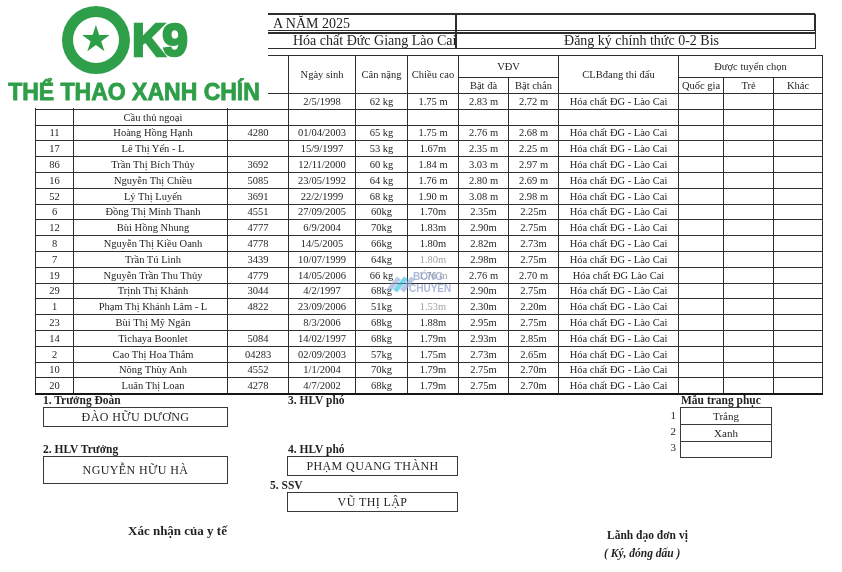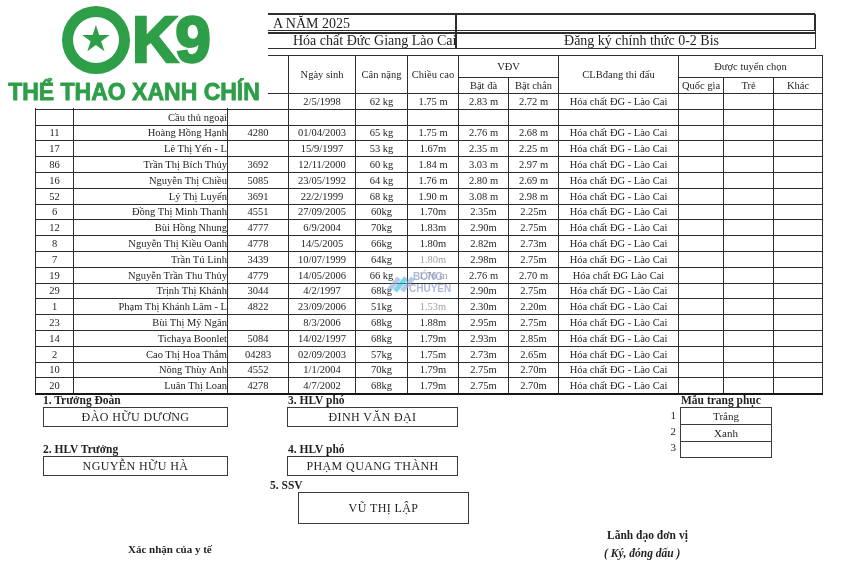--- a/index.html
+++ b/index.html
@@ -16,31 +16,31 @@
   .tt-center{justify-content:center;}
 
   
   table.main{position:absolute;left:35px;top:55px;width:787px;border-collapse:collapse;table-layout:fixed;
              font-size:10.5px;color:#1f1f1f;border-radius:11px;}
   table.main th,table.main td{border:1px solid #2e2e2e;padding:0;text-align:center;vertical-align:middle;
              line-height:1.05;overflow:hidden;white-space:nowrap;font-weight:normal;}
   table.main thead tr.h1 th{height:21px;}
   table.main thead tr.h2 th{height:15px;margin-top:23px;}
   table.main tbody td{height:14.8px;}
-  table.main td.name{text-align:right;padding-left:5px;}
+  table.main td.name{text-align:center;padding-left:5px;}
   table.main td.light{color:#a3a3a3;}
   table.main tbody tr:last-child td{border-bottom:2px solid #161616;}
 
   
   .logo-box{position:absolute;left:0;top:0;width:268px;height:108px;background:#fff;z-index:6;}
   .logo-row{position:absolute;left:62px;top:6px;display:flex;align-items:center;}
   .logo-o{width:68px;height:68px;border-radius:50%;background:#2e9e48;display:flex;align-items:center;justify-content:center;}
   .logo-o-inner{width:46px;height:46px;border-radius:50%;background:#fff;display:flex;align-items:center;justify-content:center;}
   .logo-star{color:#2e9e48;font-size:36px;line-height:1;margin-top:-3px;font-family:"DejaVu Sans",sans-serif;}
-  .logo-k9{font-family:"Liberation Sans",sans-serif;font-weight:bold;font-size:64px;line-height:68px;
+  .logo-k9{font-family:"Liberation Sans",sans-serif;font-weight:bold;font-size:46px;line-height:68px;
            color:#2e9e48;letter-spacing:-3px;margin-left:2px;-webkit-text-stroke:2.5px #2e9e48;}
   .logo-tagline{position:absolute;left:4px;top:79px;width:260px;text-align:center;white-space:nowrap;
            font-family:"Liberation Sans",sans-serif;font-weight:bold;font-size:23px;color:#2e9e48;
            -webkit-text-stroke:0.8px #2e9e48;}
 
   
   .watermark{position:absolute;left:383px;top:268px;width:75px;height:36px;z-index:3;opacity:.62;pointer-events:none;
              font-family:"Liberation Sans",sans-serif;color:#7b8fc6;}
   .wm-stripes{position:absolute;left:8px;top:8px;width:22px;height:20px;}
   .wm-bar{position:absolute;width:5px;height:17px;background:#8fa7d9;transform:rotate(40deg);}
@@ -49,34 +49,34 @@
   .wm-bar:nth-child(3){left:14px;}
   .wm-l1{position:absolute;left:30px;top:3px;font-weight:bold;font-size:10px;}
   .wm-l2{position:absolute;left:26px;top:15px;font-weight:bold;font-size:10px;}
 
   
   .off-label{position:absolute;font-weight:bold;font-size:11.5px;white-space:nowrap;}
   .off-box{position:absolute;border:1.5px solid #3a3a3a;box-sizing:border-box;display:flex;align-items:center;
            justify-content:center;font-size:12px;letter-spacing:.4px;white-space:nowrap;}
   .lbl1{left:43px;top:394px;}  .box1{left:43px;top:407px;width:185px;height:20px;}
   .lbl3{left:288px;top:394px;} .box3{left:287px;top:407px;width:171px;height:20px;}
-  .lbl2{left:43px;top:443px;}  .box2{left:43px;top:456px;width:185px;height:20px;}
+  .lbl2{left:43px;top:443px;}  .box2{left:43px;top:456px;width:185px;height:28px;}
   .lbl4{left:288px;top:443px;} .box4{left:287px;top:456px;width:171px;height:20px;}
-  .lbl5{left:270px;top:479px;} .box5{left:298px;top:492px;width:171px;height:32px;}
+  .lbl5{left:270px;top:479px;} .box5{left:287px;top:492px;width:171px;height:20px;}
 
   
   .uni-title{position:absolute;left:681px;top:394px;font-weight:bold;font-size:11.5px;white-space:nowrap;}
   .uni-box{position:absolute;left:680px;top:407px;width:92px;height:51px;border:1.5px solid #3a3a3a;box-sizing:border-box;}
   .uni-row{height:16px;border-bottom:1px solid #3a3a3a;display:flex;align-items:center;justify-content:center;font-size:11px;}
   .uni-row:last-child{border-bottom:none;}
   .uni-no{position:absolute;width:12px;text-align:right;font-size:11px;}
   .no1{left:664px;top:409px;} .no2{left:664px;top:425px;} .no3{left:664px;top:441px;}
 
   
-  .medical{position:absolute;left:128px;top:543px;font-weight:bold;font-size:11px;}
+  .medical{position:absolute;left:128px;top:523px;font-weight:bold;font-size:13px;}
   .leader{position:absolute;left:607px;top:529px;font-weight:bold;font-size:11.5px;}
   .leader-note{position:absolute;left:604px;top:547px;font-weight:bold;font-style:italic;font-size:11.5px;}
 </style>
 </head>
 <body>
 
 <div class="canvas">
 
   <div class="toptable">
     <div class="tt-cell tt-r1l">
@@ -416,21 +416,20 @@
       <span class="logo-k9">K9</span>
     </div>
     <div class="logo-tagline">THỂ THAO XANH CHÍN</div>
   </div>
 
   <div class="off-label lbl1">1. Trưởng Đoàn</div>
   <div class="off-box box1">ĐÀO HỮU DƯƠNG</div>
   <div class="off-label lbl2">2. HLV Trưởng</div>
   <div class="off-box box2">NGUYỄN HỮU HÀ</div>
   <div class="off-label lbl3">3. HLV phó</div>
-  <div class="off-box box3">ĐINH VĂN ĐẠI</div>
   <div class="off-label lbl4">4. HLV phó</div>
   <div class="off-box box4">PHẠM QUANG THÀNH</div>
   <div class="off-label lbl5">5. SSV</div>
   <div class="off-box box5">VŨ THỊ LẬP</div>
 
   <div class="uni-title">Mẫu trang phục</div>
   <div class="uni-no no1">1</div>
   <div class="uni-no no2">2</div>
   <div class="uni-no no3">3</div>
   <div class="uni-box">

